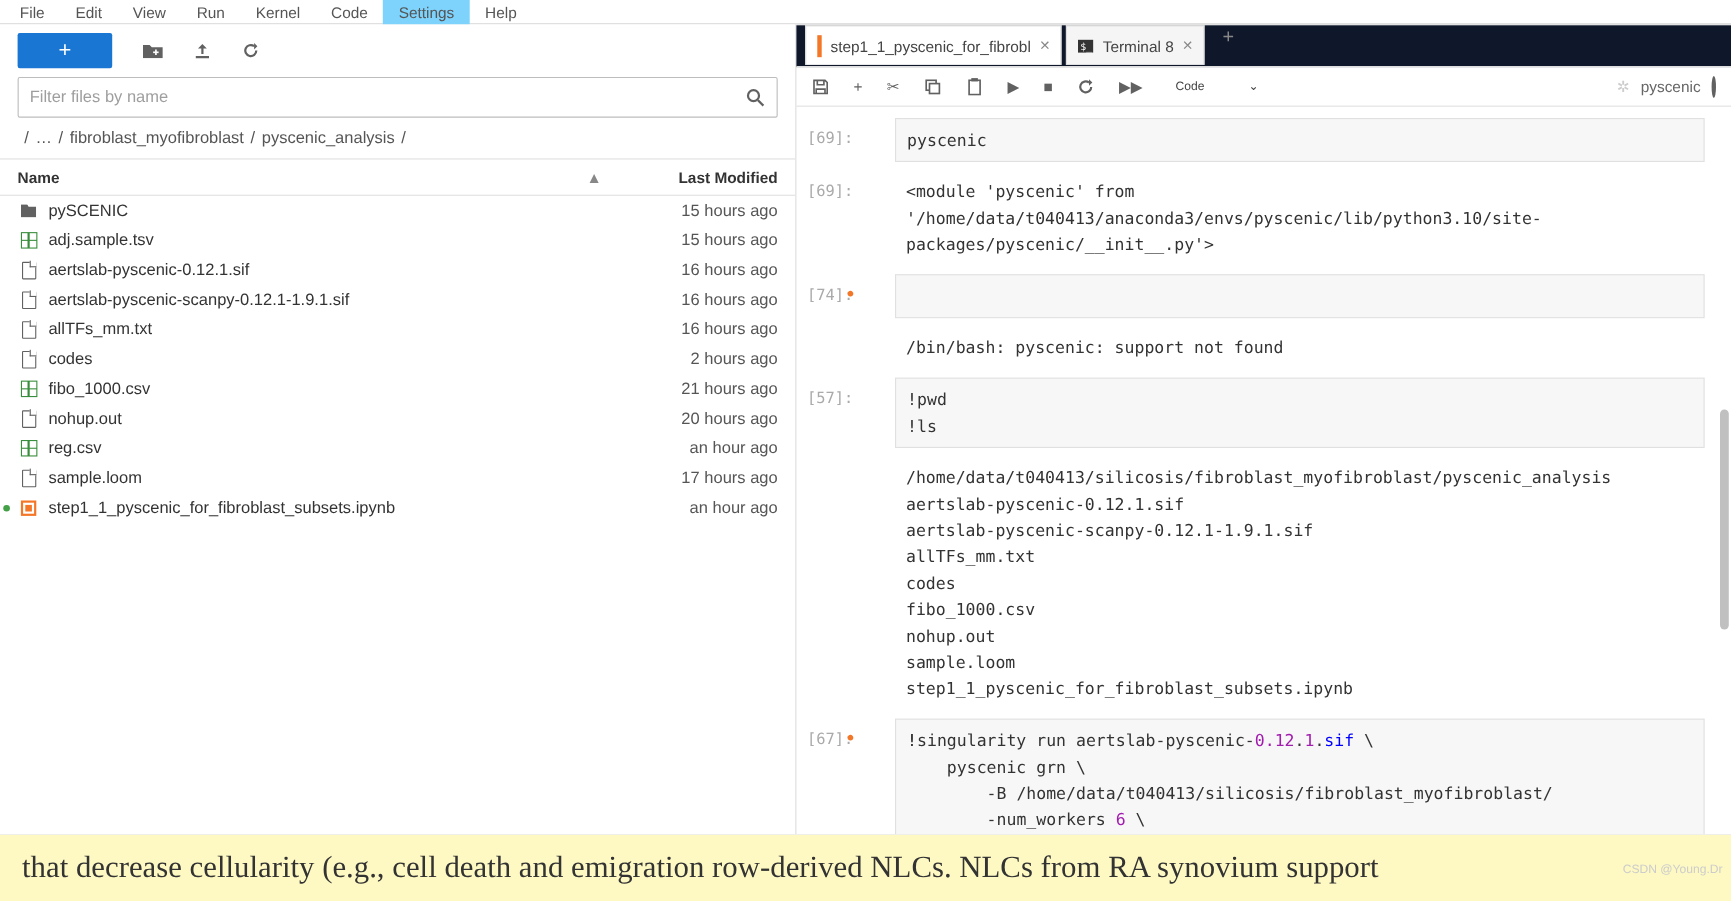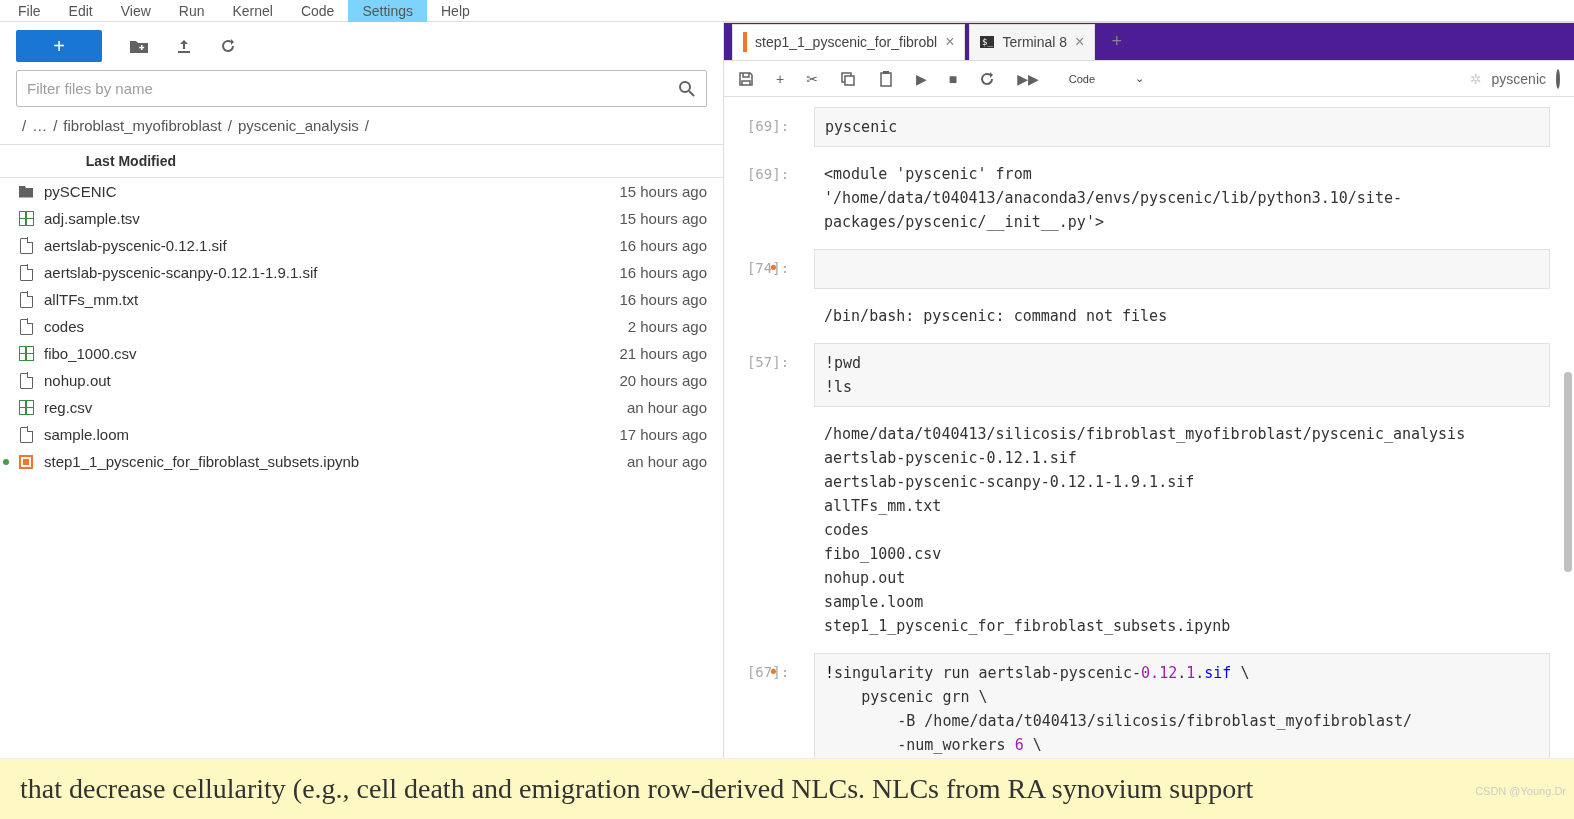--- a/index.html
+++ b/index.html
@@ -28,34 +28,34 @@
 .frow .name{flex:1}
 .frow .mod{width:170px;text-align:right;color:#555}
 .ico-folder{width:14px;height:12px;background:#616161;clip-path:polygon(0 0,40% 0,50% 20%,100% 20%,100% 100%,0 100%)}
 .ico-file{width:13px;height:16px;border:1.5px solid #616161;border-radius:1px;position:relative}
 .ico-file::after{content:"";position:absolute;top:-1.5px;right:-1.5px;width:5px;height:5px;background:#fff;border-left:1.5px solid #616161;border-bottom:1.5px solid #616161}
 .ico-csv{width:15px;height:15px;display:grid;grid-template-columns:1fr 1fr;grid-template-rows:1fr 1fr;gap:1.5px;background:#388e3c;padding:1px}
 .ico-csv span{background:#fff}
 .ico-nb{width:14px;height:14px;border:2px solid #f37726;position:relative}
 .ico-nb::after{content:"";position:absolute;top:2px;left:2px;right:2px;bottom:2px;background:#f37726}
 .right{flex:1;display:flex;flex-direction:column;border-top:1px solid #ddd}
-.tabs{display:flex;align-items:center;height:38px;background:#4c1d95;border-bottom:1px solid #ddd;padding-left:8px}
+.tabs{display:flex;height:38px;background:#0f172a;border-bottom:1px solid #ddd;padding-left:8px}
 .tab{display:flex;align-items:center;gap:8px;padding:0 10px;height:36px;border:1px solid #ddd;background:#fff;margin-right:4px;font-size:14px;color:#444;cursor:pointer;border-bottom:none;position:relative}
 .tab.inactive{background:#f5f5f5}
 .tab .close{color:#888;font-size:16px;cursor:pointer}
 .tab-add{padding:0 12px;color:#888;font-size:18px;cursor:pointer}
 .nb-toolbar{display:flex;align-items:center;height:36px;border-bottom:1px solid #e0e0e0;padding:0 14px;gap:22px}
 .nb-toolbar .ti{color:#616161;cursor:pointer;font-size:14px}
 .dd{display:flex;align-items:center;gap:40px;padding:2px 8px;font-size:11px;color:#444;cursor:pointer}
 .nb-toolbar .spacer{flex:1}
 .kernel{display:flex;align-items:center;gap:10px;color:#666;font-size:14px}
 .kring{width:16px;height:16px;border:2px solid #616161;border-radius:50%}
 .cells{flex:1;overflow:auto;padding:10px 24px 10px 10px;font-family:Menlo,Consolas,monospace;font-size:15px;line-height:1.6;position:relative}
 .cell{display:flex;margin-bottom:8px}
-.prompt{width:80px;text-align:center;padding-right:12px;color:#aaa;font-size:14px;position:relative;padding-top:8px}
+.prompt{width:80px;text-align:left;padding-right:12px;color:#aaa;font-size:14px;position:relative;padding-top:8px}
 .prompt.dirty::before{content:"•";position:absolute;left:34px;color:#f37726;font-size:18px;top:5px}
 .cellbody{flex:1}
 .codecell{background:#f7f7f7;border:1px solid #e0e0e0;padding:7px 10px;color:#333;white-space:pre-wrap}
 .outcell{padding:7px 10px;color:#333;white-space:pre-wrap}
 .tok-mag{color:#111}
 .tok-num{color:#a21caf}
 .tok-fn{color:#00f}
 .sbar{position:absolute;right:2px;top:275px;width:8px;height:200px;background:#c0c0c0;border-radius:4px}
 .btext{position:absolute;bottom:0;left:0;right:0;padding:14px 20px;font-family:Georgia,serif;font-size:28px;color:#333;white-space:nowrap;overflow:hidden;background:#fef9c3;border-top:1px solid #eee}
 .wm{position:absolute;right:8px;bottom:22px;font-size:11px;color:#ccc;font-family:Arial}
@@ -113,20 +113,24 @@
       <span class="home-ico"><span class="ico-folder"></span></span>
       <span>/</span>
       <span>…</span>
       <span>/</span>
       <span>fibroblast_myofibroblast</span>
       <span>/</span>
       <span>pyscenic_analysis</span>
       <span>/</span>
     </div>
     <div class="listhdr">
+      <div class="c1">
+          <span>Name</span> 
+          <span style="margin-left:auto;color:#888">▲</span>
+        </div>
       <div class="c2">Last Modified</div>
     </div>
     <div class="files" id="file-list">
         <div class="frow">
           <span class="ico">
             <span class="ico-folder"></span>
           </span>
           <span class="name">pySCENIC</span>
           <span class="mod">15 hours ago</span>
         </div>
@@ -294,21 +298,21 @@
         </div>
         <div class="cell">
           <div class="prompt dirty">[74]:</div>
           <div class="cellbody">
             <div class="codecell">&nbsp;</div>
           </div>
         </div>
         <div class="cell">
           <div class="prompt"></div>
           <div class="cellbody">
-            <div class="outcell">/bin/bash: pyscenic: command not files</div>
+            <div class="outcell">/bin/bash: pyscenic: support not found</div>
           </div>
         </div>
         <div class="cell">
           <div class="prompt">[57]:</div>
           <div class="cellbody">
             <div class="codecell">!pwd
 !ls</div>
           </div>
         </div>
         <div class="cell">

